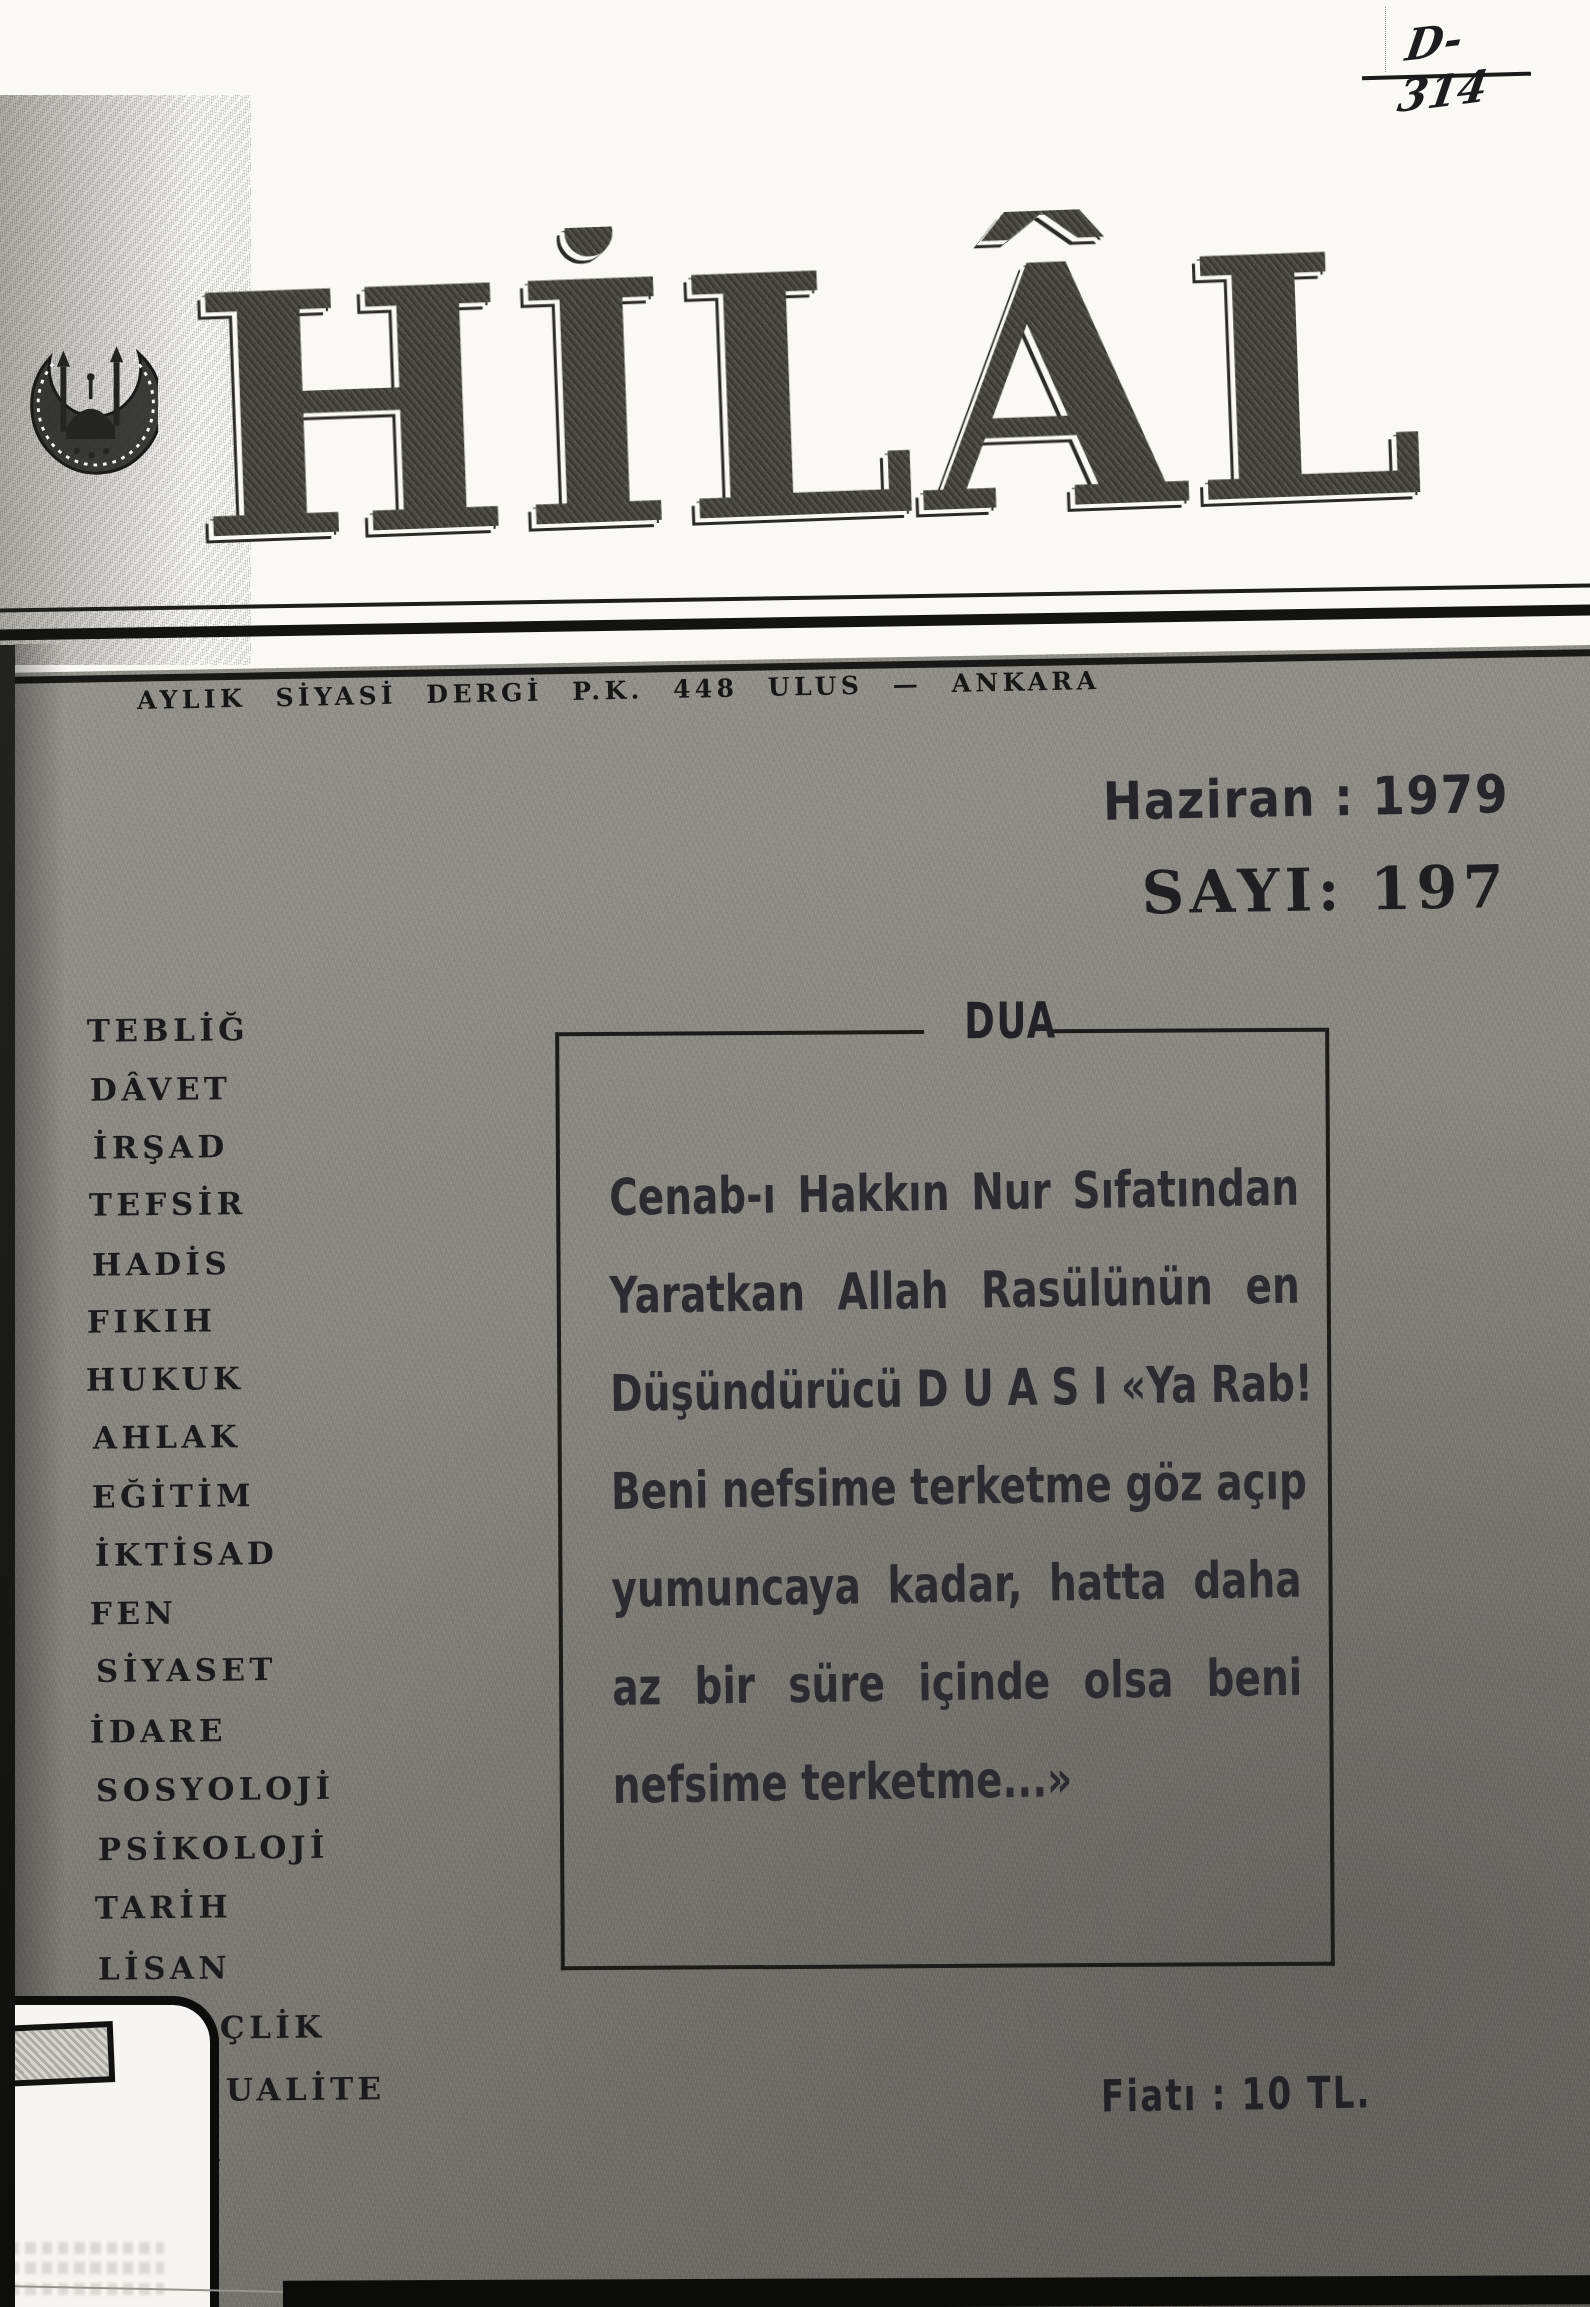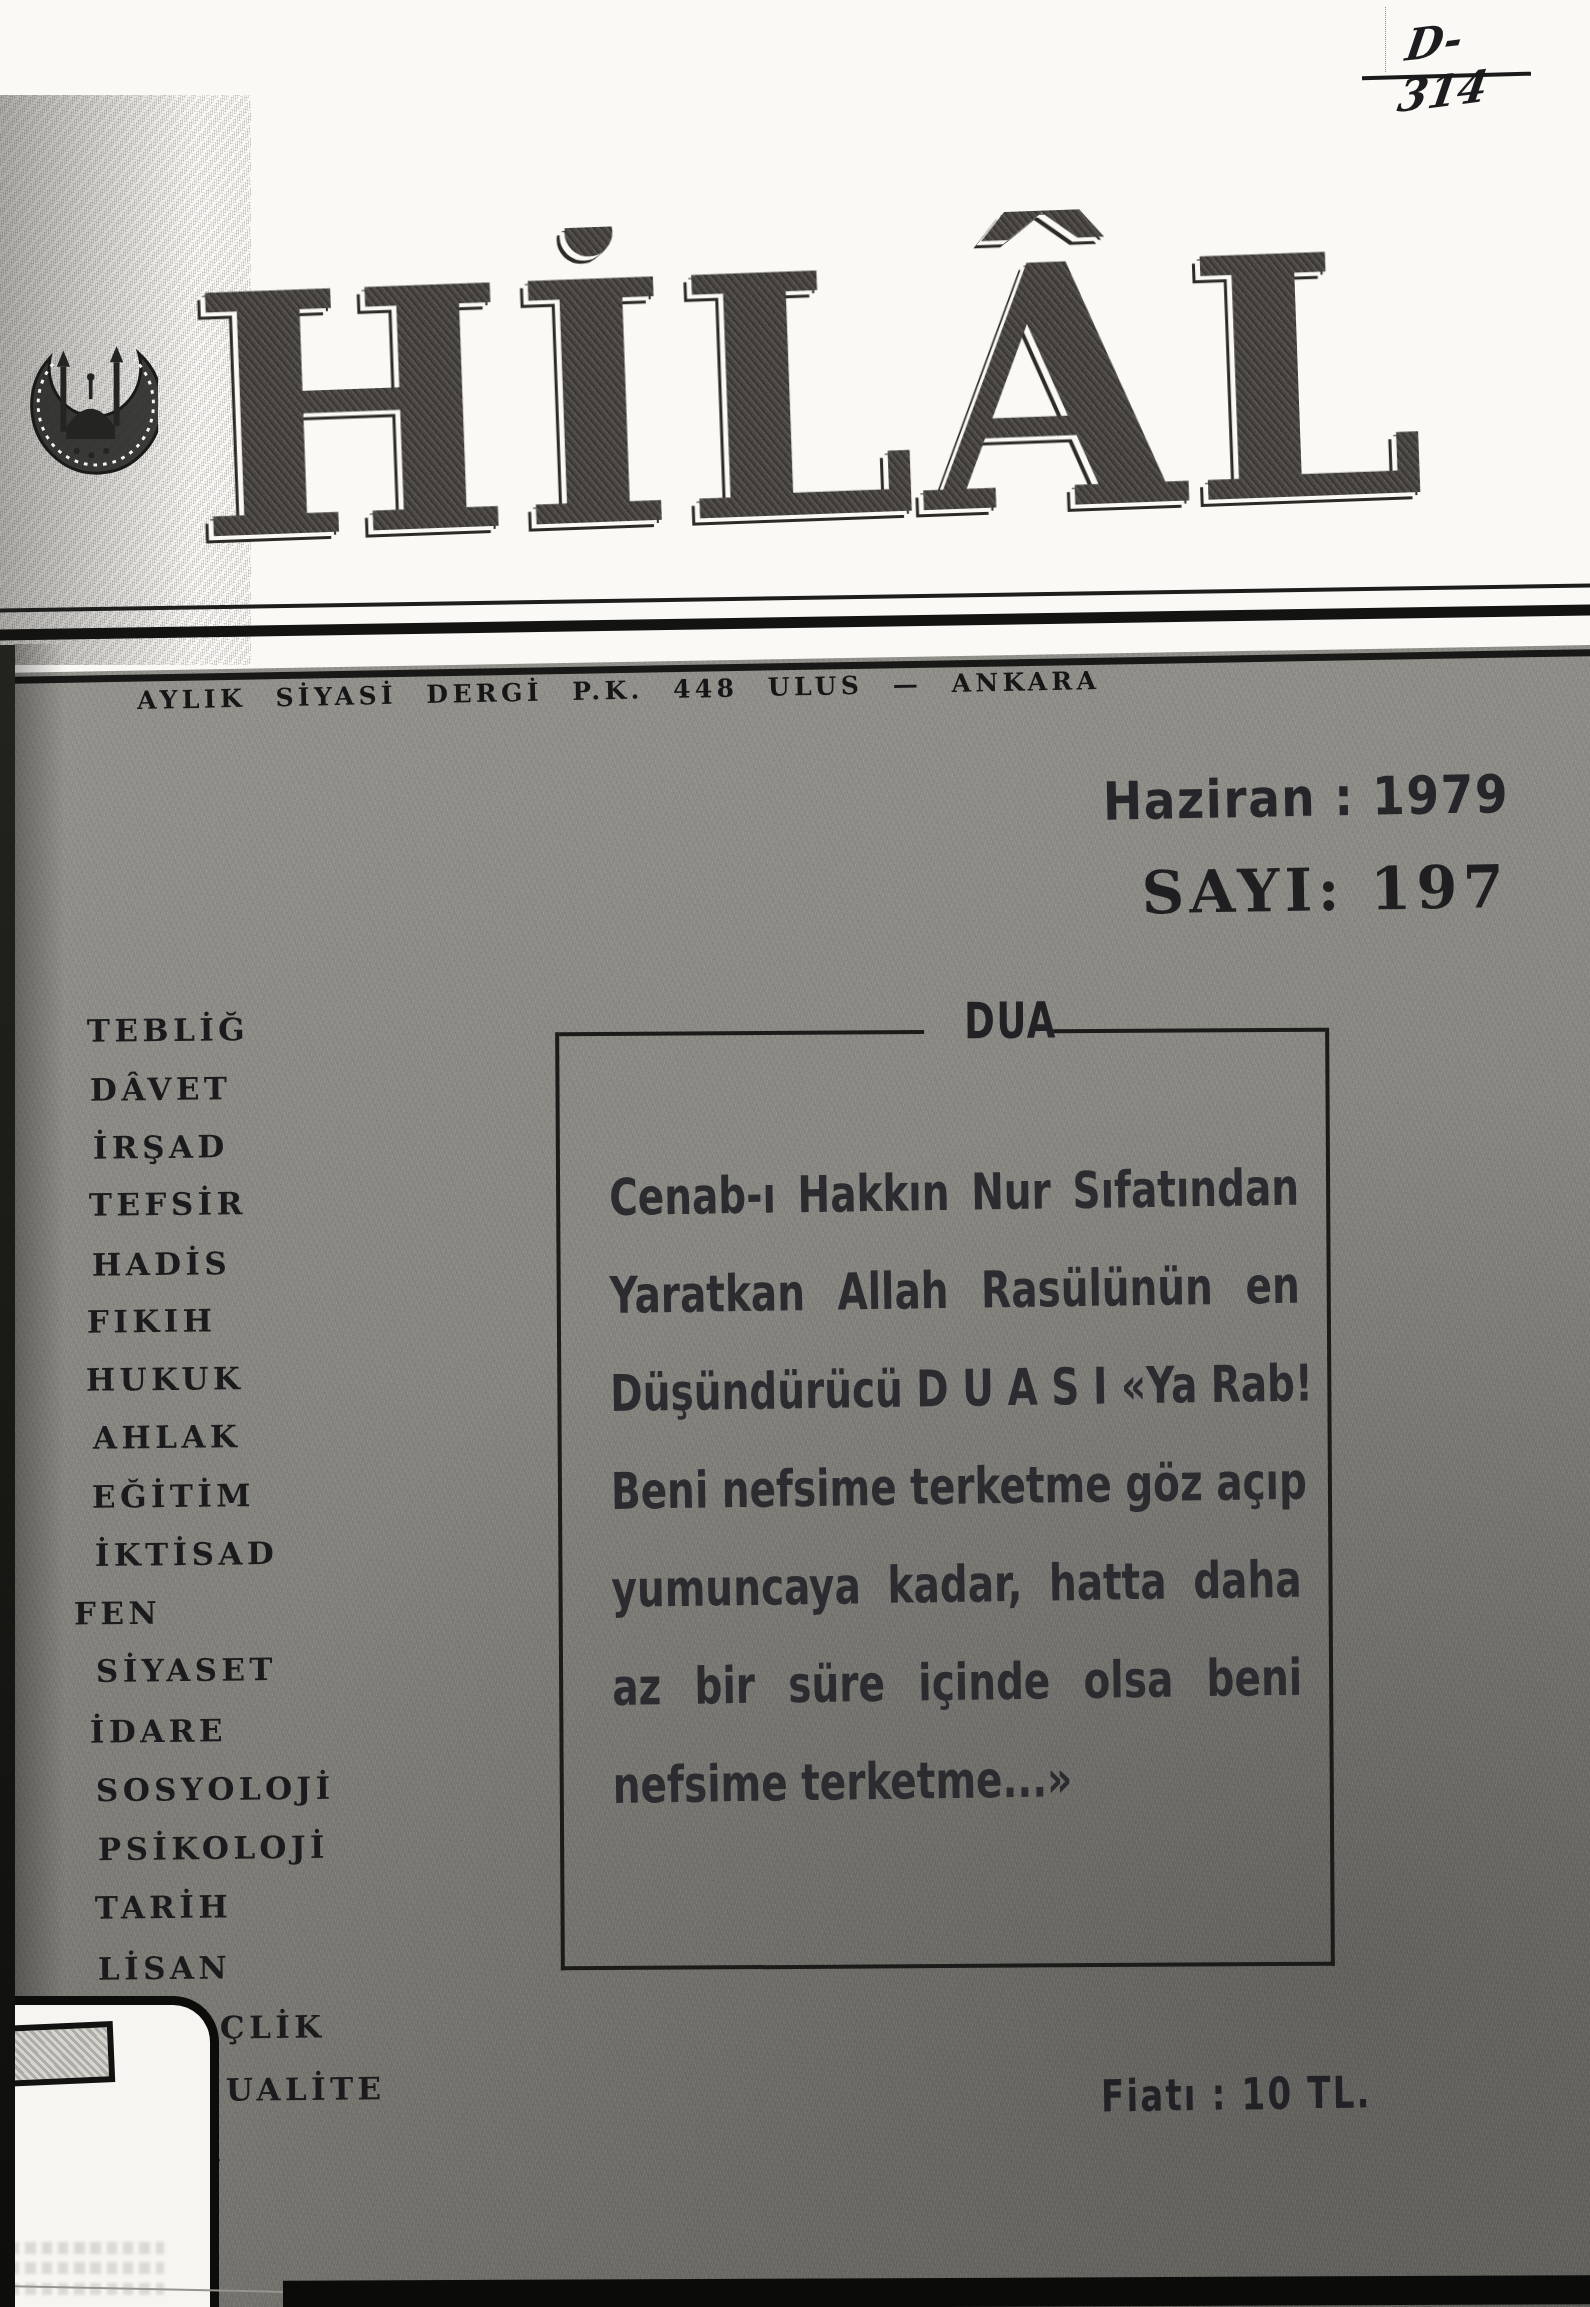--- a/index.html
+++ b/index.html
@@ -147,21 +147,21 @@
   <div class="topic" style="left:87px;top:1012px">TEBLİĞ</div>
   <div class="topic" style="left:90px;top:1071px">DÂVET</div>
   <div class="topic" style="left:93px;top:1129px">İRŞAD</div>
   <div class="topic" style="left:89px;top:1186px">TEFSİR</div>
   <div class="topic" style="left:92px;top:1246px">HADİS</div>
   <div class="topic" style="left:87px;top:1303px">FIKIH</div>
   <div class="topic" style="left:86px;top:1361px">HUKUK</div>
   <div class="topic" style="left:93px;top:1419px">AHLAK</div>
   <div class="topic" style="left:92px;top:1478px">EĞİTİM</div>
   <div class="topic" style="left:95px;top:1536px">İKTİSAD</div>
-  <div class="topic" style="left:74px;top:1595px">FEN</div>
+  <div class="topic" style="left:90px;top:1595px">FEN</div>
   <div class="topic" style="left:96px;top:1652px">SİYASET</div>
   <div class="topic" style="left:90px;top:1713px">İDARE</div>
   <div class="topic" style="left:96px;top:1771px">SOSYOLOJİ</div>
   <div class="topic" style="left:98px;top:1830px">PSİKOLOJİ</div>
   <div class="topic" style="left:95px;top:1889px">TARİH</div>
   <div class="topic" style="left:98px;top:1950px">LİSAN</div>
   <div class="topic" style="left:220px;top:2009px">ÇLİK</div>
   <div class="topic" style="left:226px;top:2071px">UALİTE</div>
   <div class="topic" style="left:194px;top:2132px">R</div>
 

